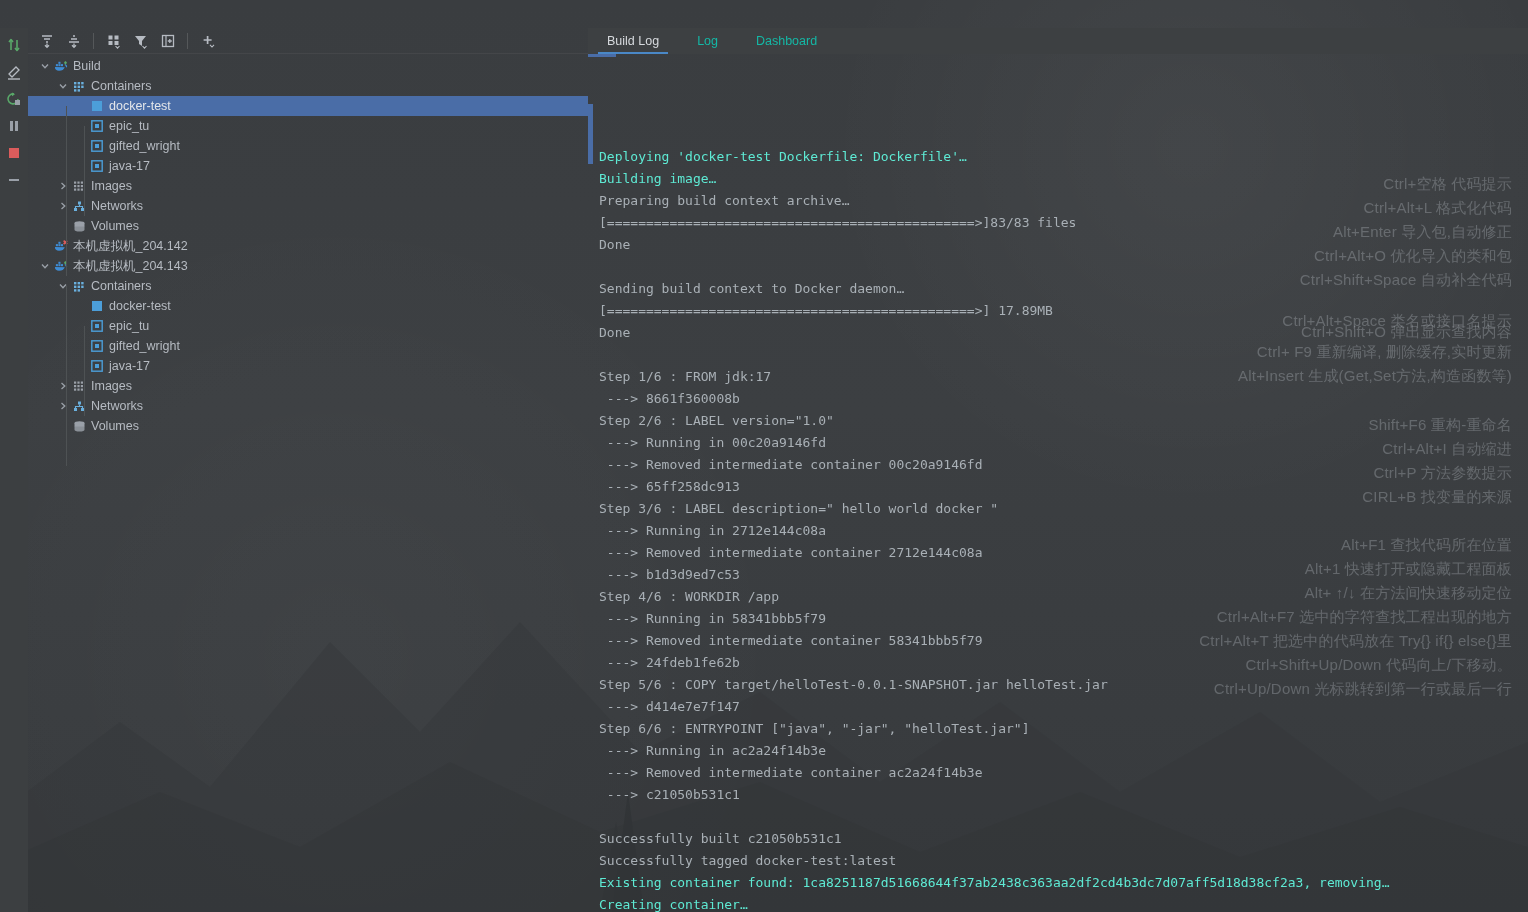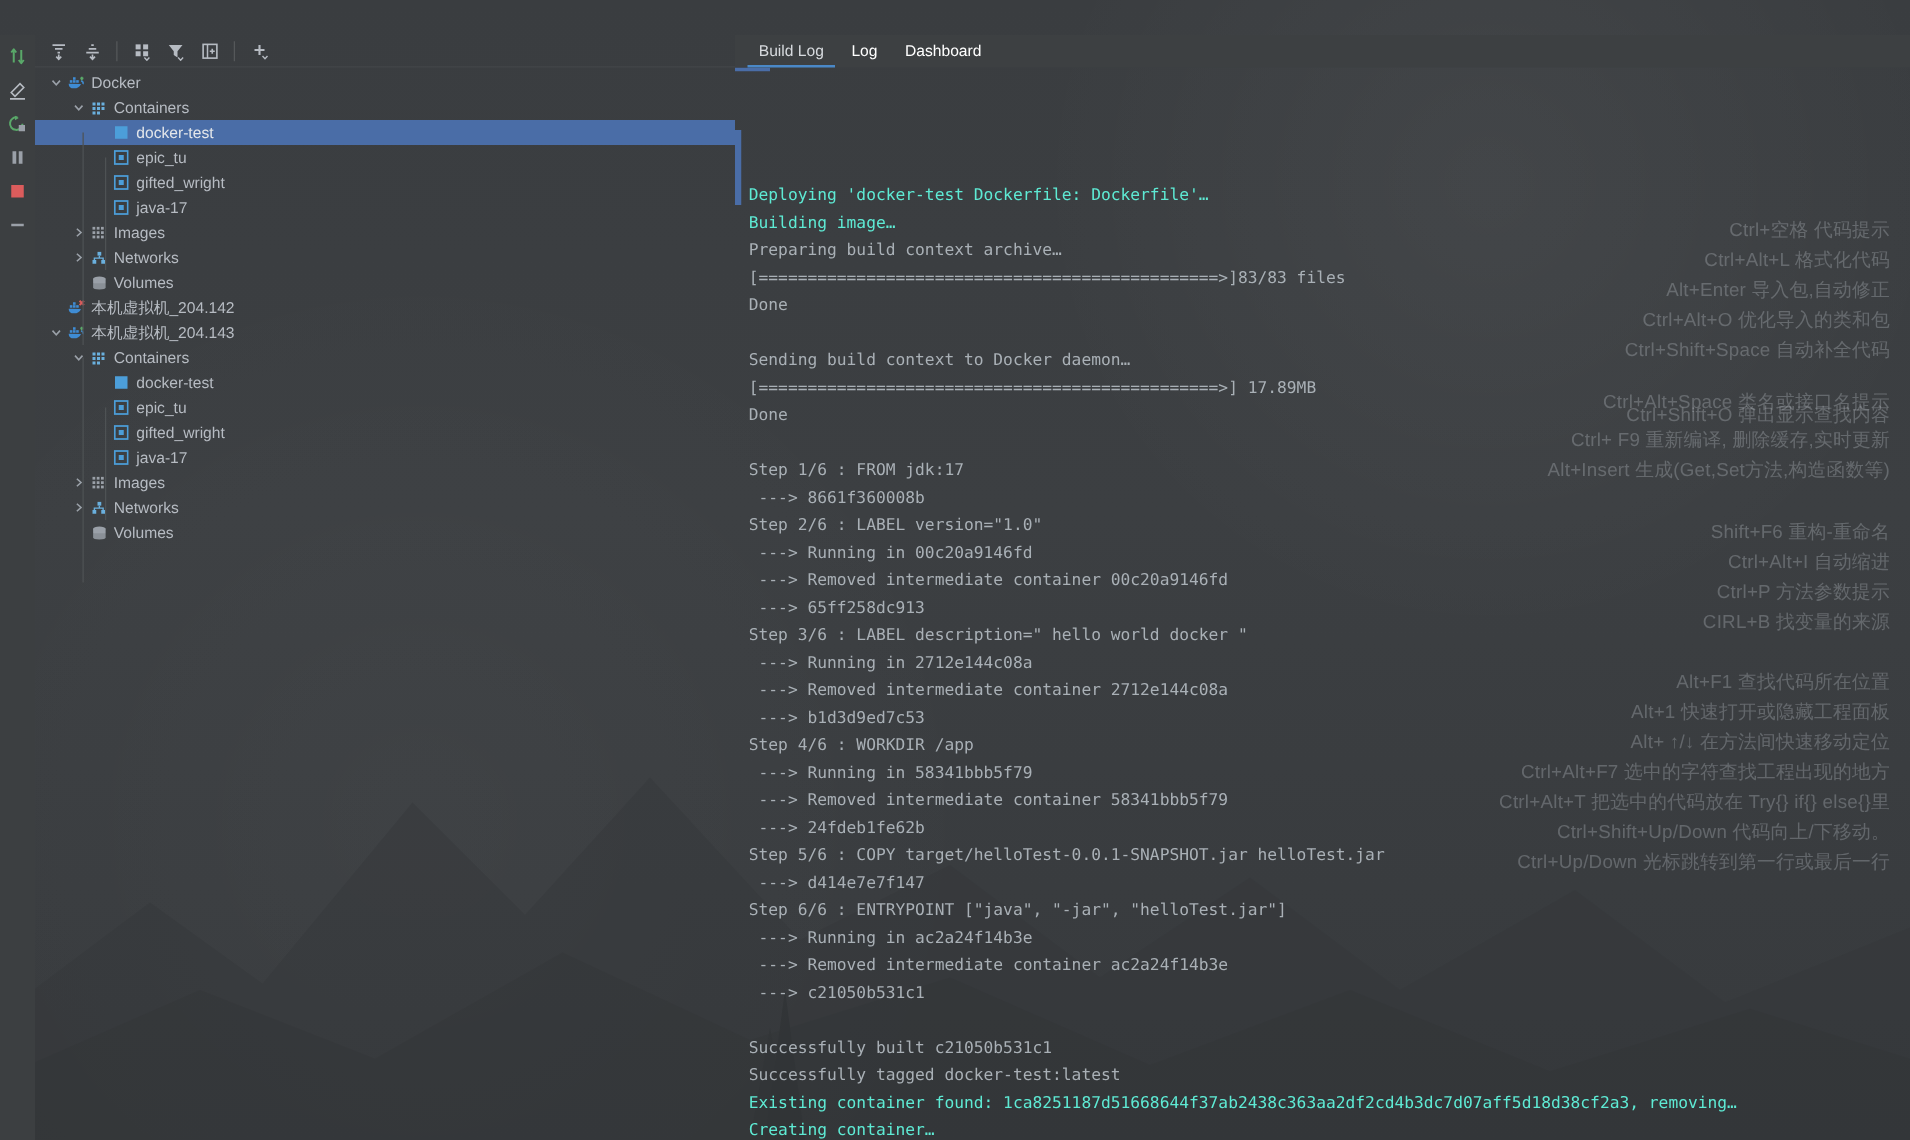--- a/index.html
+++ b/index.html
@@ -99,24 +99,25 @@
   
   .logpanel {
     position: absolute; top: 28px; left: 588px;
     width: 940px; height: 884px;
     z-index: 3;
   }
   .tabs {
     height: 26px; display: flex; align-items: stretch;
     padding-left: 8px;
     background: #3d4042;
+    gap: 16px;
   }
   .tab {
     padding: 0 11px; display: flex; align-items: center;
-    font-size: 12.5px; color: #ffffff; cursor: pointer;
+    font-size: 12.5px; color: #14b8a6; cursor: pointer;
     position: relative;
   }
   .tab.active { color: #d7dade; }
   .tab.active::after {
     content: ""; position: absolute;
     left: 2px; right: 2px; bottom: 0; height: 2px;
     background: #4a88c7;
   }
   .logbody {
     position: relative;
@@ -266,21 +267,21 @@
             <svg width="15" height="14" viewBox="0 0 16 14">
               <rect x="2" y="5" width="2.2" height="2.2" fill="#3f8cd4"></rect>
               <rect x="4.7" y="5" width="2.2" height="2.2" fill="#3f8cd4"></rect>
               <rect x="7.4" y="5" width="2.2" height="2.2" fill="#3f8cd4"></rect>
               <rect x="4.7" y="2.5" width="2.2" height="2.2" fill="#3f8cd4"></rect>
               <path d="M1 8 Q1 12 5.5 12 Q10 12 11.5 8.2 L1 8 Z" fill="#3f8cd4"></path>
               <path d="M11.6 5.5 Q14 6.6 13.2 8.4" stroke="#3f8cd4" stroke-width="1.2" fill="none"></path>
               <path d="M12.2 2 L12.2 5 M10.9 3.5 L13.6 3.5" stroke="#59a869" stroke-width="1.5"></path>
             </svg>
           </span>
-          <span class="tlabel">Docker</span>
+          <span class="tlabel">Build</span>
         </div>
         <div class="trow">
           <span style="display: inline-block; flex: 0 0 28px;"></span>
           <span class="twist">
             <svg width="10" height="10" viewBox="0 0 10 10">
               <path d="M2 3.5 L5 6.8 L8 3.5" stroke="#9aa0a8" stroke-width="1.3" fill="none"></path>
             </svg>
           </span>
           <span class="ticon">
             <svg width="13" height="13" viewBox="0 0 13 13">

